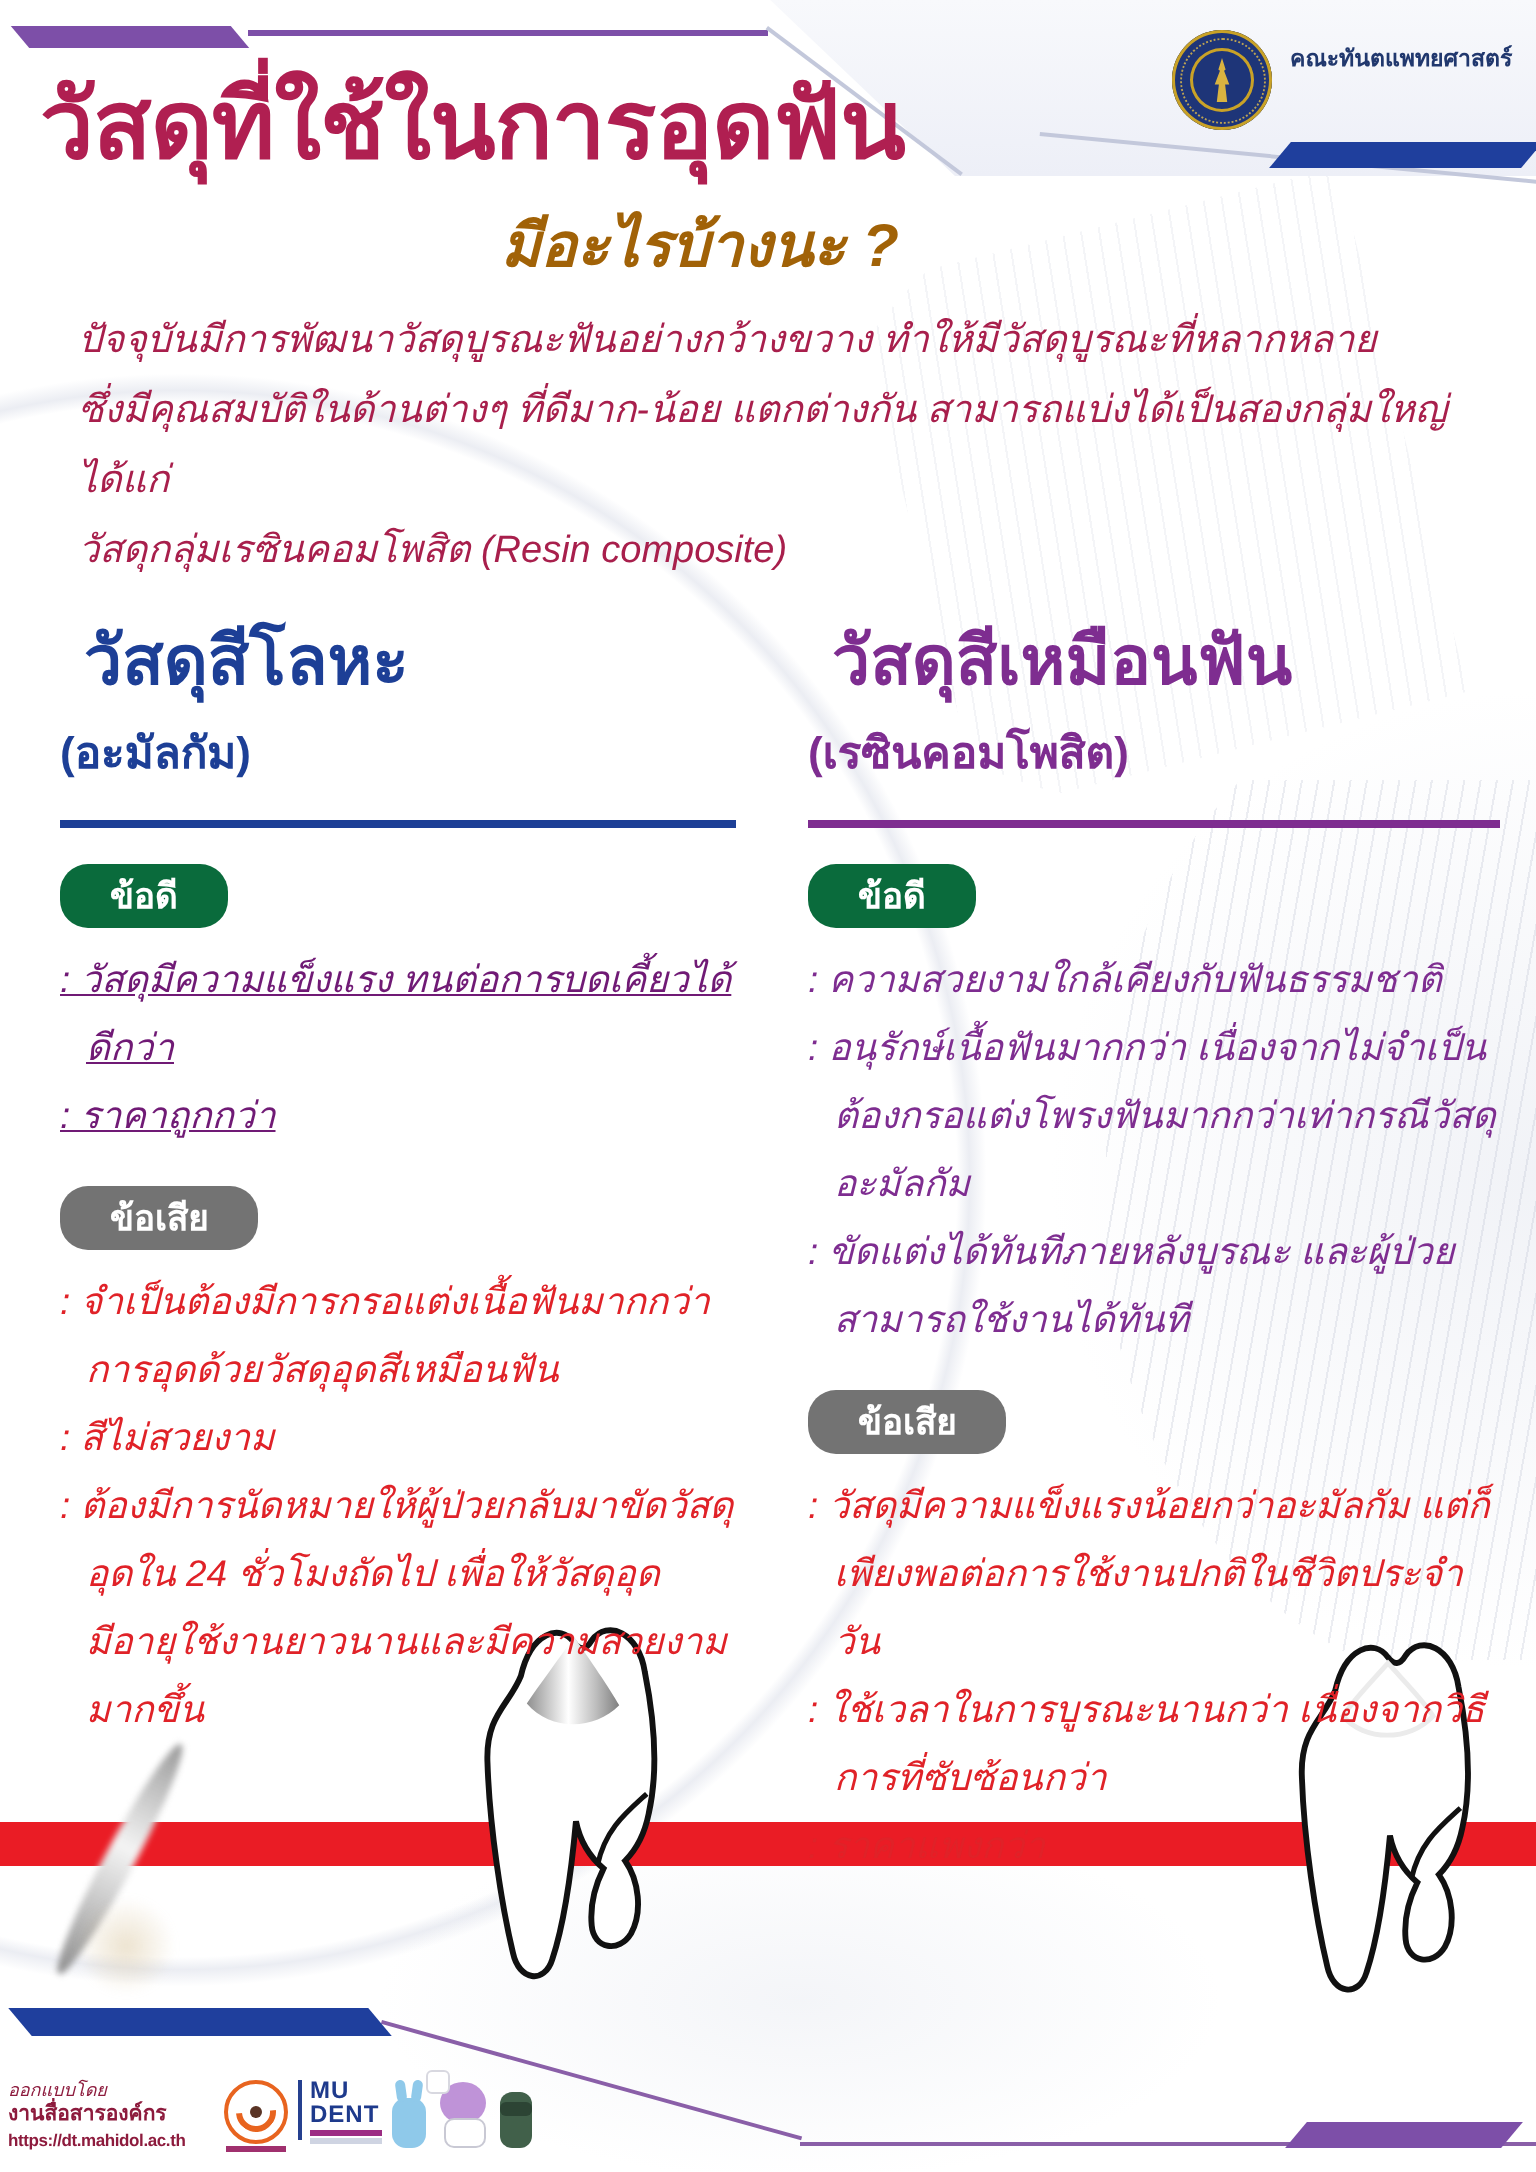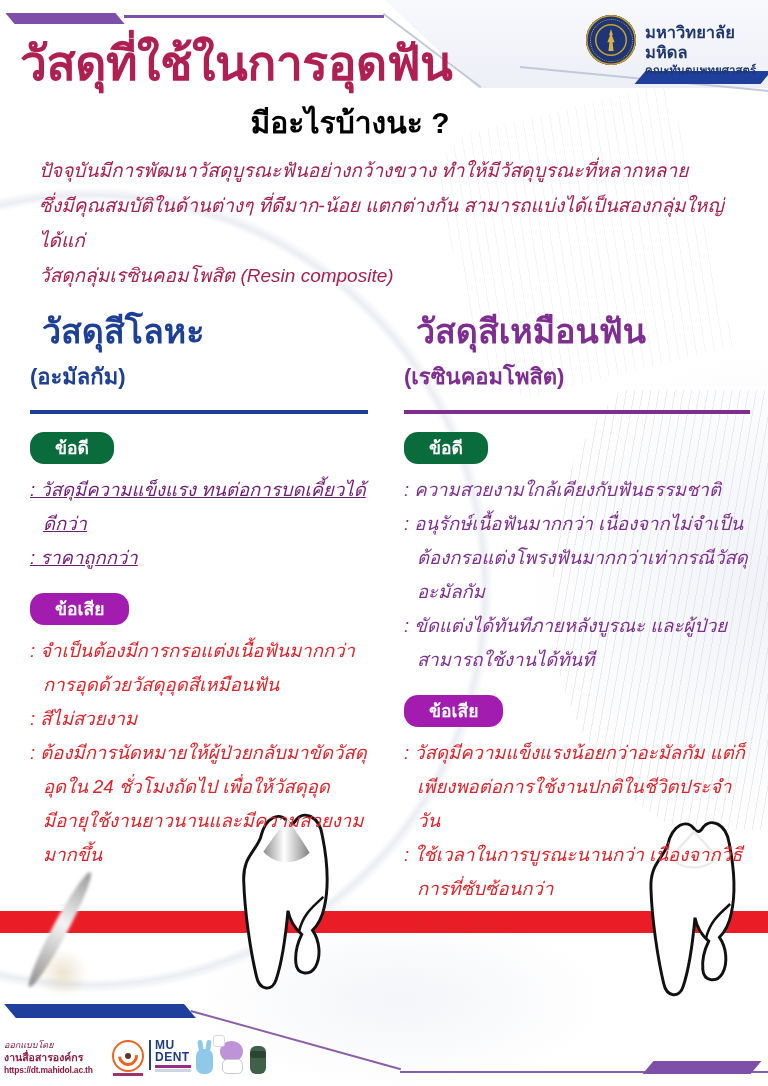--- a/index.html
+++ b/index.html
@@ -45,42 +45,42 @@
     background:#d9b340;
     clip-path:polygon(50% 0,64% 26%,58% 29%,78% 60%,62% 60%,70% 100%,30% 100%,38% 60%,22% 60%,42% 29%,36% 26%);}
   .org-text{position:absolute;left:645px;top:22px;z-index:5;color:#21386e;}
   .org-name{font-size:16.5px;font-weight:bold;line-height:20px;}
   .org-fac{font-size:11.5px;font-weight:bold;line-height:16px;}
 
   
   .title{position:absolute;left:20px;top:34px;margin:0;z-index:4;color:#b01f51;
     font-size:48px;font-weight:bold;line-height:1.25;letter-spacing:-.5px;}
   .subtitle{position:absolute;left:165px;top:99px;width:370px;z-index:4;text-align:center;
-    color:#000000;font-size:30px;font-weight:bold;}
+    color:#a16207;font-size:30px;font-weight:bold;font-style:italic;}
 
   
   .intro{position:absolute;left:39px;top:153px;width:690px;z-index:3;
     color:#a81f4c;font-style:italic;font-size:19px;}
   .intro p{margin:0;line-height:35px;}
 
   
   .col{position:absolute;top:300px;z-index:3;}
   .col-left{left:30px;width:338px;}
   .col-right{left:404px;width:346px;}
   .col h2{margin:12px;font-size:34px;font-weight:bold;line-height:38px;}
   .col h3{margin:13px 0 0 0;font-size:22px;font-weight:bold;line-height:28px;}
   .col-left h2,.col-left h3{color:#1d3f96;}
   .col-right h2,.col-right h3{color:#7e2d90;}
   .rule{height:4px;margin-top:19px;width:100%;}
   .rule.navy{background:#1d3f96;}
   .rule.purple{background:#7e2d90;}
   .badge{display:inline-block;margin-top:18px;padding:5px 25px;border-radius:14px;
     color:#fff;font-weight:bold;font-size:17.5px;line-height:22px;}
   .badge.green{background:#0a6b3c;}
-  .badge.red{background:#a21caf;}
+  .badge.red{background:#737373;}
   .list{list-style:none;margin:9px 0 0 0;padding:0;font-style:italic;font-size:18.5px;line-height:34px;}
   .list li{padding-left:13px;text-indent:-13px;}
   .navy-list{color:#701a75;text-decoration:underline;}
   .purple-list{color:#7e2d90;}
   .red-list{color:#e02228;}
 
   
   .red-band{position:absolute;left:0;top:911px;width:768px;height:22px;background:#ea1c25;z-index:1;}
   .sliver{position:absolute;left:-5px;top:922px;width:130px;height:15px;border-radius:50%;z-index:1;
     background:linear-gradient(90deg,#9a9a9a,#f4f4f4 45%,#8f8f8f);
@@ -147,21 +147,20 @@
   <div class="hdr-accent-line"></div>
   <div class="logo-panel"></div>
   <div class="hdr-edge-line"></div>
   <div class="hdr-edge-line2"></div>
   <div class="hdr-accent-navy"></div>
 
   <div class="seal">
     <div class="seal-emblem"></div>
   </div>
   <div class="org-text">
-    <div class="org-name">มหาวิทยาลัยมหิดล</div>
     <div class="org-fac">คณะทันตแพทยศาสตร์</div>
   </div>
 
   <h1 class="title">วัสดุที่ใช้ในการอุดฟัน</h1>
   <div class="subtitle">มีอะไรบ้างนะ ?</div>
 
   <div class="intro">
     <p>ปัจจุบันมีการพัฒนาวัสดุบูรณะฟันอย่างกว้างขวาง ทำให้มีวัสดุบูรณะที่หลากหลาย</p>
     <p>ซึ่งมีคุณสมบัติในด้านต่างๆ ที่ดีมาก-น้อย แตกต่างกัน สามารถแบ่งได้เป็นสองกลุ่มใหญ่ ได้แก่</p>
     <p>วัสดุกลุ่มเรซินคอมโพสิต (Resin composite)</p>

